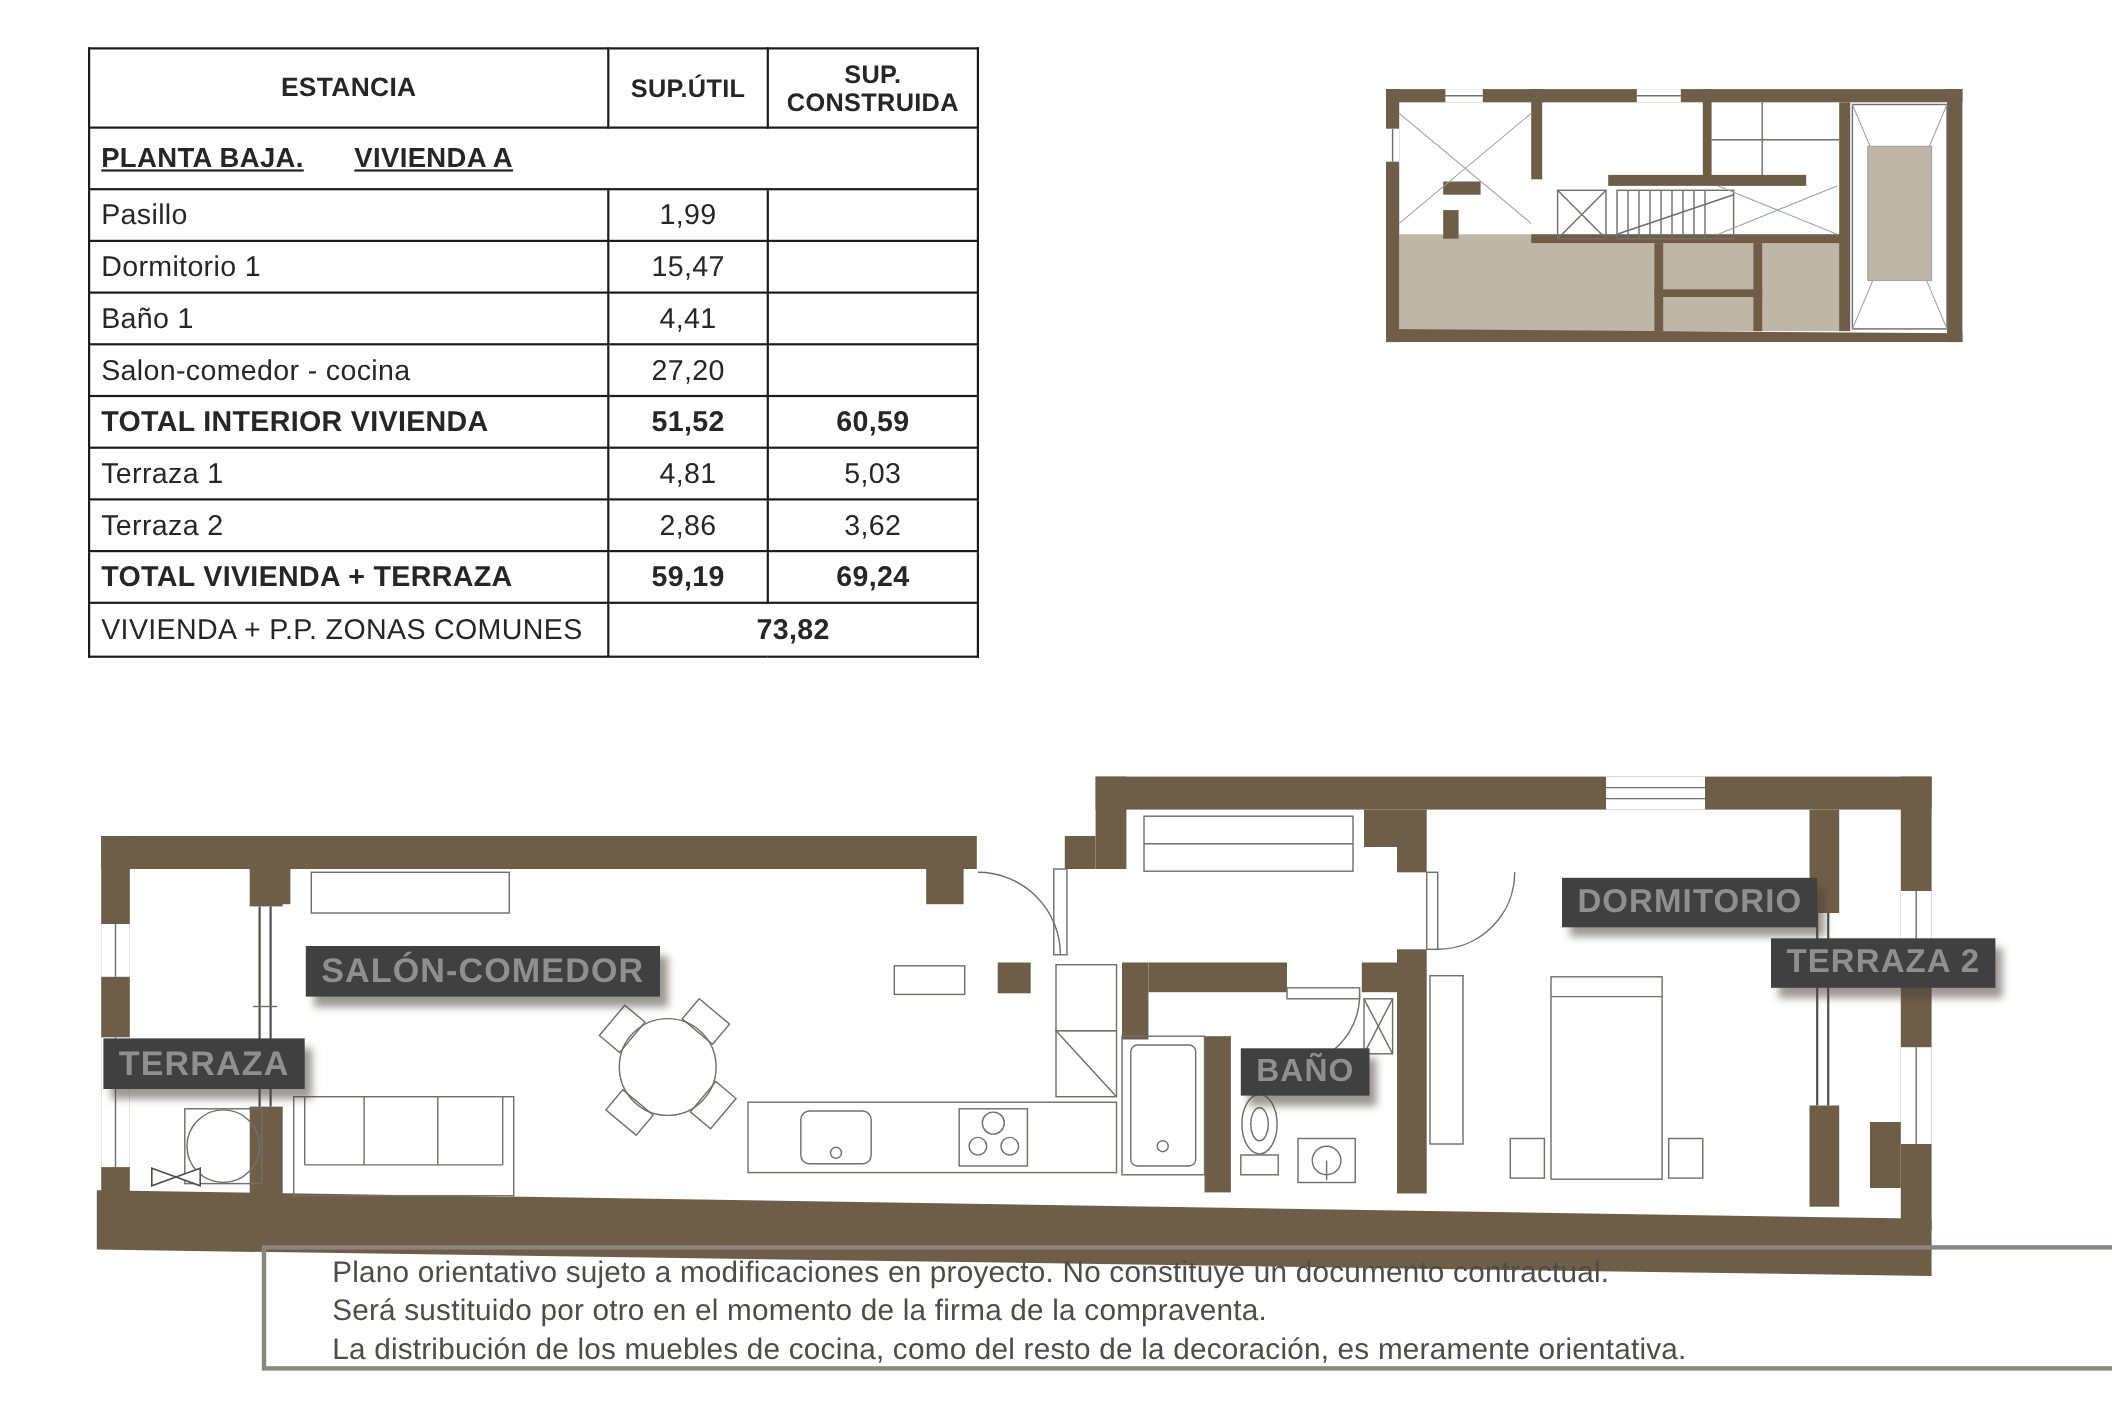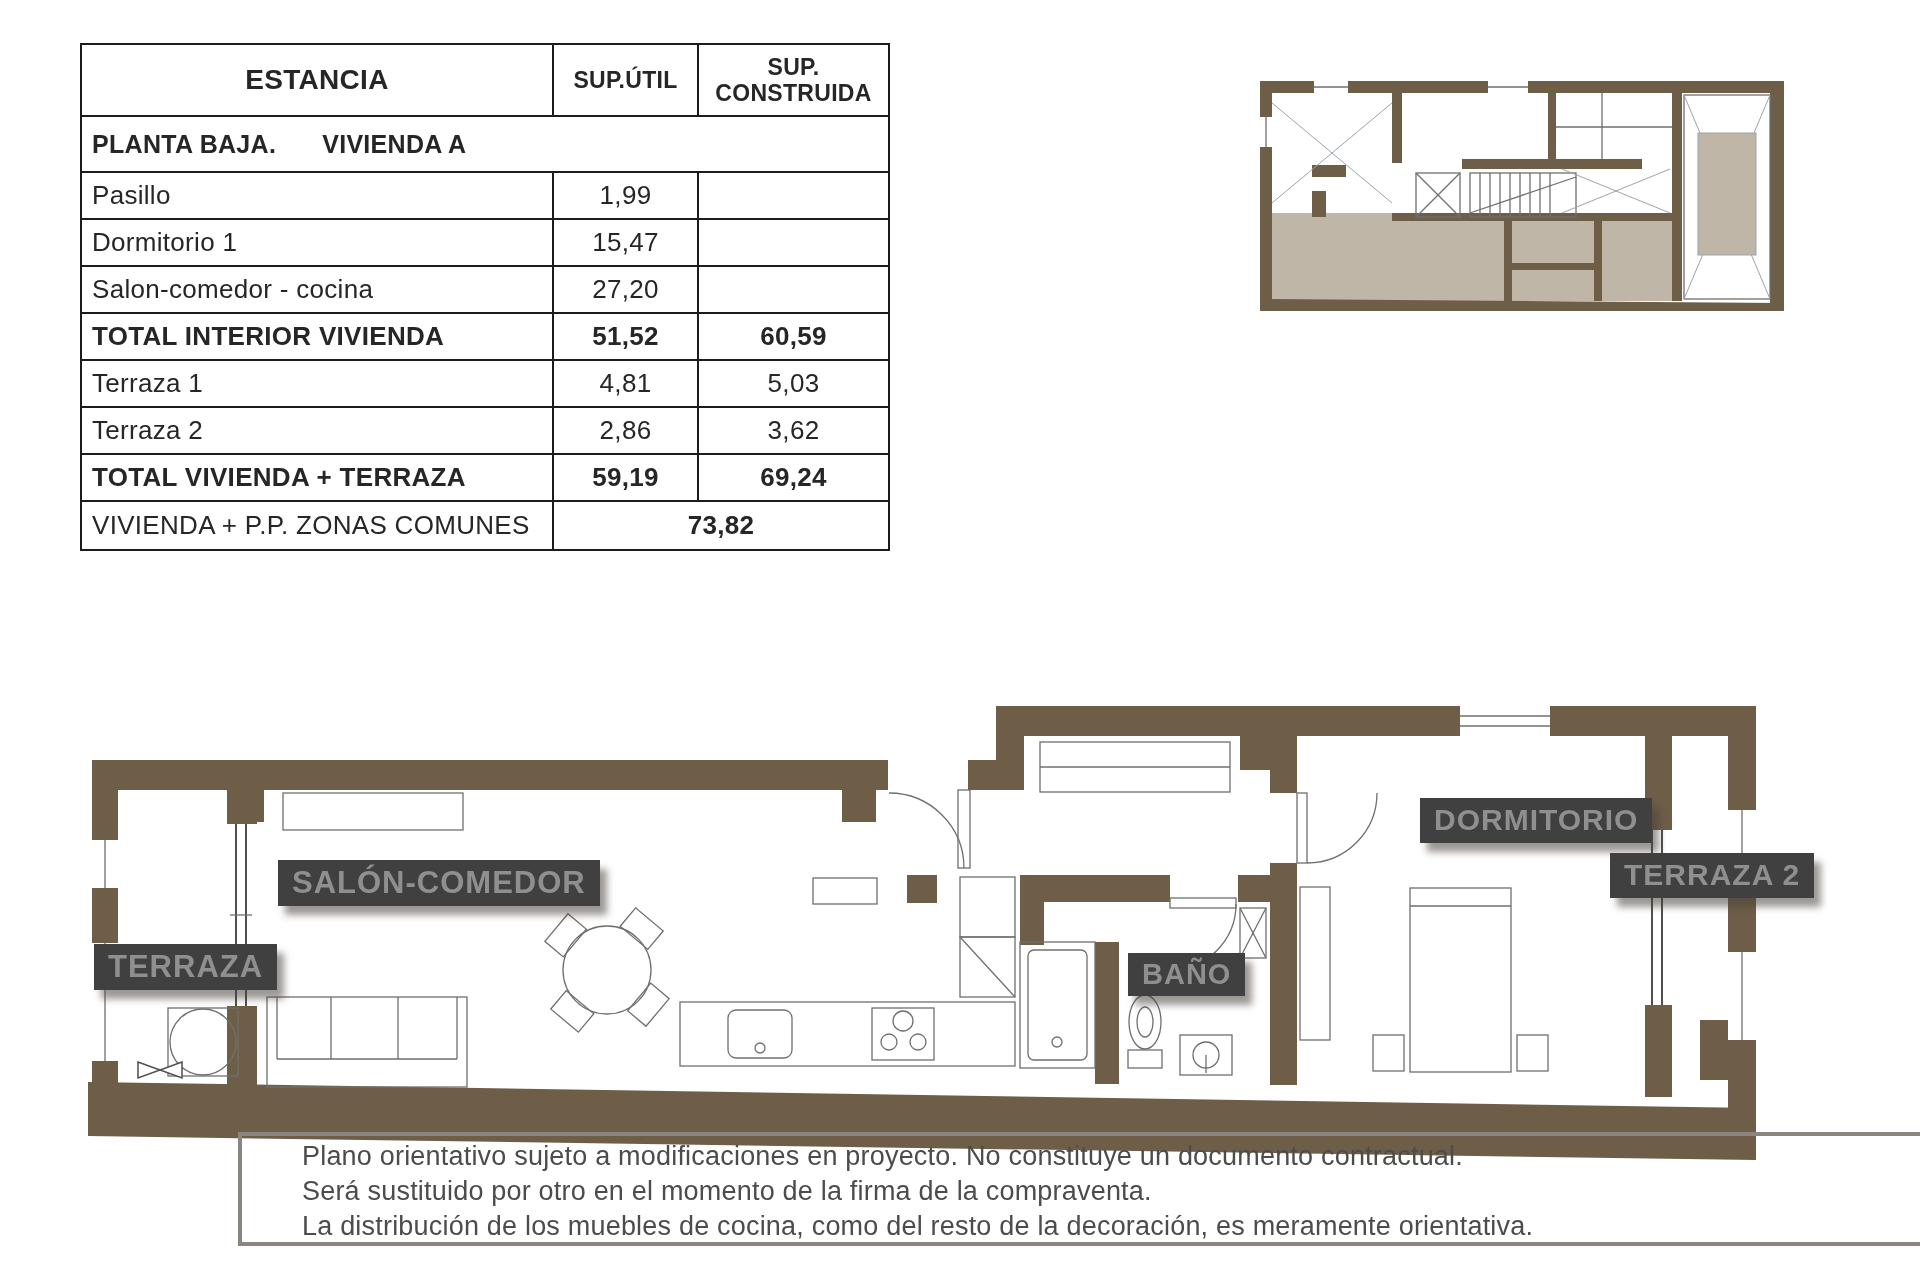--- a/index.html
+++ b/index.html
@@ -24,22 +24,22 @@
   }
   .areas-table td{
     border:2px solid #1c1c1c;
     padding:0 10px;
     font-size:26px;
     letter-spacing:.3px;
     overflow:hidden;white-space:nowrap;
   }
   .areas-table td.num{text-align:center;padding:0 4px;}
   .areas-table tr.r-head td{height:70px;font-weight:bold;font-size:23px;text-align:center;white-space:normal;line-height:1.15;}
-  .areas-table tr.r-head td.first{font-size:28px;border-radius:30px;}
-  .areas-table tr.r-sec td{height:54px;font-weight:bold;font-size:25px;}
+  .areas-table tr.r-head td.first{font-size:24px;border-radius:30px;}
+  .areas-table tr.r-sec td{height:54px;font-weight:bold;font-size:25px;text-decoration:underline;}
   .areas-table tr.r td{height:45px;}
   .areas-table tr.bold td{font-weight:bold;}
   .areas-table tr.r-foot td{height:47px;}
   .sec-gap{display:inline-block;width:46px;}
 
   
   .room-label{
     position:absolute;background:#404040;color:var(--label-text);
     font-weight:bold;letter-spacing:1px;text-align:center;
     padding:5px 14px;line-height:1.15;
@@ -94,20 +94,25 @@
       </td>
     </tr>
     <tr class="r">
       <td>Pasillo</td>
       <td class="num">1,99</td>
       <td class="num"></td>
     </tr>
     <tr class="r">
       <td>Dormitorio 1</td>
       <td class="num">15,47</td>
+      <td class="num"></td>
+    </tr>
+    <tr class="r">
+      <td>Baño 1</td>
+      <td class="num">4,41</td>
       <td class="num"></td>
     </tr>
     <tr class="r">
       <td>Salon-comedor - cocina</td>
       <td class="num">27,20</td>
       <td class="num"></td>
     </tr>
     <tr class="r bold">
       <td>TOTAL INTERIOR VIVIENDA</td>
       <td class="num">51,52</td>

